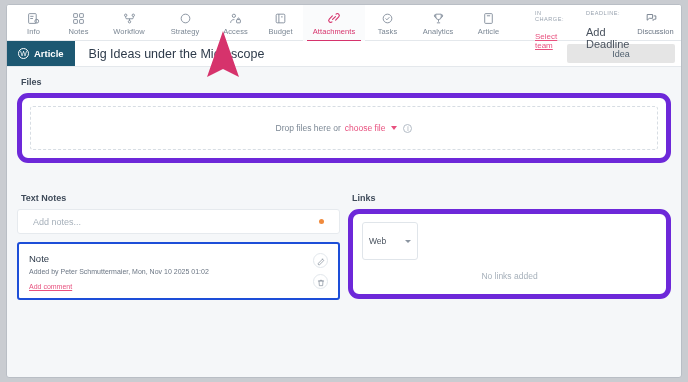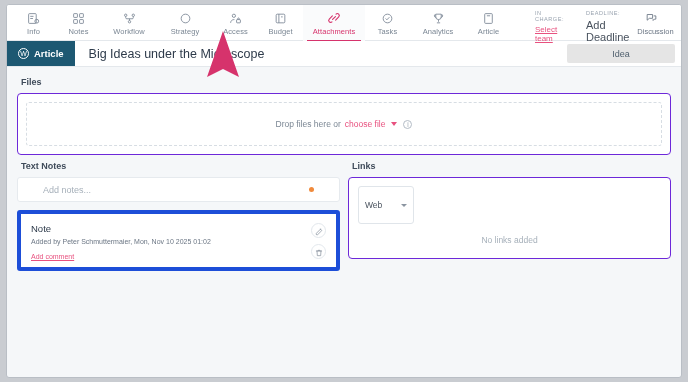--- a/index.html
+++ b/index.html
@@ -46,21 +46,21 @@
   .tab.active .lbl { color: #d6336c; }
   .tab.active::after {
     content: ""; position: absolute; left: 4px; right: 4px; bottom: 0;
     height: 1.5px; background: #d6336c;
   }
 
   .meta {
     display: flex; gap: 22px;
     margin-left: 24px; padding-top: 5px;
   }
-  .meta-block { display: flex; flex-direction: column; gap: 3px; }
+  .meta-block { display: flex; flex-direction: column; gap: 10px; }
   .meta-cap {
     font-size: 5.6px; letter-spacing: .09em;
     color: #9aa4b0; text-transform: uppercase;
   }
   .meta-link {
     font-size: 8px; color: #e8517f;
     text-decoration: underline; cursor: pointer;
   }
   .meta-val { font-size: 11px; color: #49525e; }
 
@@ -105,22 +105,22 @@
   }
 
   
   .body { padding: 8px 10px 0 10px; }
   .section-title {
     font-size: 9px; font-weight: bold; color: #3f4b5a;
     margin: 2px 0 6px 4px;
   }
   .card {
     background: #ffffff;
-    border: 1px solid #6d28d9;
-    border-radius: 4px;
+    border: 5px solid #6d28d9;
+    border-radius: 11px;
   }
 
   .files-card { padding: 8px; }
   .dropzone {
     border: 1px dashed #d7dde3;
     border-radius: 3px;
     height: 44px;
     display: flex; align-items: center; justify-content: center;
     gap: 4px;
     font-size: 8.5px; color: #7b8794;
@@ -132,36 +132,36 @@
     border-right: 3.2px solid transparent;
     border-top: 4px solid #e8517f;
     margin: 0 2px;
   }
   .info-ic {
     width: 9px; height: 9px; border-radius: 50%;
     border: 1px solid #b3bcc6; color: #9aa4b0;
     font-size: 6.5px; line-height: 7.5px; text-align: center;
   }
 
-  .columns { display: flex; gap: 8px; margin-top: 4px; }
+  .columns { display: flex; gap: 8px; margin-top: 28px; }
   .col { flex: 1; }
 
   .notes-input {
     background: #ffffff; border: 1px solid #e6eaee; border-radius: 3px;
     height: 25px; display: flex; align-items: center;
-    padding: 0 25px; font-size: 9px; color: #a6b0ba;
+    padding: 0 15px; font-size: 9px; color: #a6b0ba;
   }
   .dot-orange {
     width: 5px; height: 5px; border-radius: 50%;
     background: #f08a3c; margin-left: auto;
   }
 
   .note-card {
     margin-top: 8px; background: #ffffff;
-    border: 4px solid #1d4ed8; border-radius: 3px;
+    border: 2px solid #1d4ed8; border-radius: 3px;
     padding: 9px 10px 4px 10px;
     display: flex; min-height: 58px;
   }
   .note-main { flex: 1; }
   .note-head { font-size: 9.5px; color: #2d3a4a; margin-bottom: 4px; }
   .note-sub { font-size: 7px; color: #6b7684; }
   .note-comment {
     display: inline-block; margin-top: 7px;
     font-size: 7px; color: #e8517f;
     text-decoration: underline; cursor: pointer;

